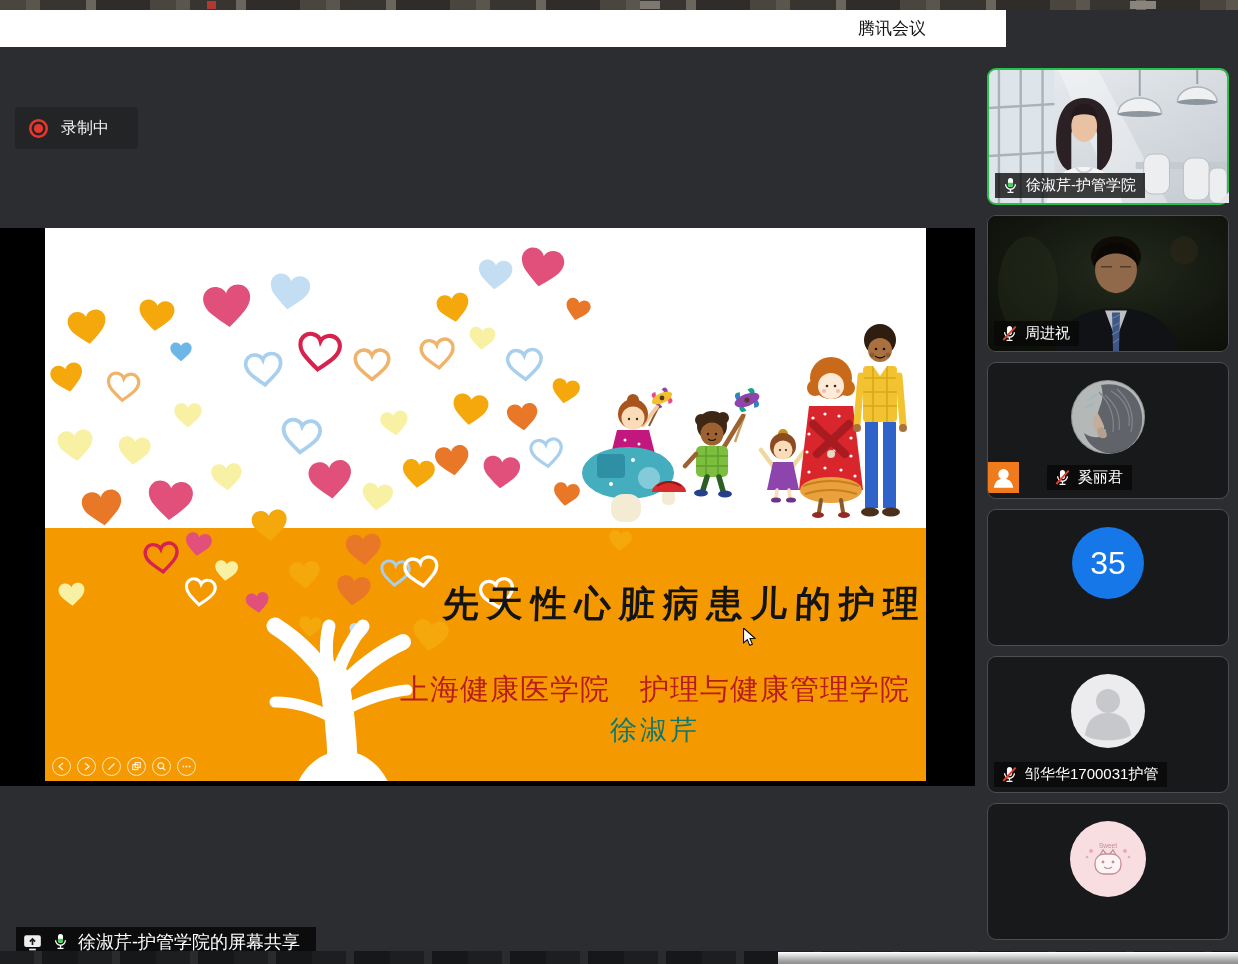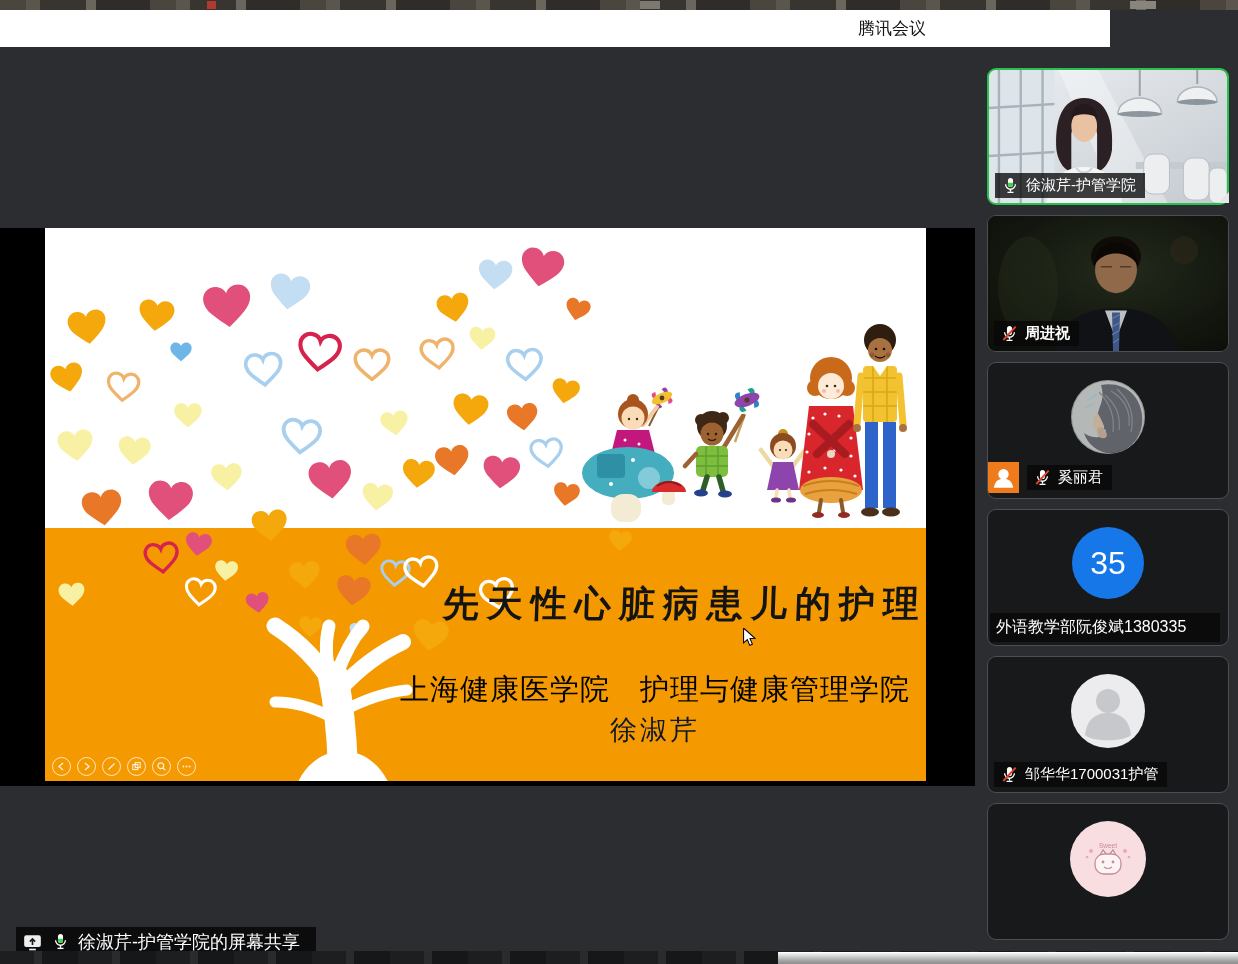--- a/index.html
+++ b/index.html
@@ -6,40 +6,40 @@
   #app{position:relative;width:1238px;height:964px;overflow:hidden;
        font-family:"Liberation Sans","DejaVu Sans",sans-serif;background:#2b2d30;}
 
   
   #tab-strip{position:absolute;left:0;top:0;width:1238px;height:10px;
     background:repeating-linear-gradient(90deg,#4a463f 0 26px,#5a554d 26px 40px,#383430 40px 86px,#6b665d 86px 96px,#2f2c29 96px 150px);
     filter:blur(.4px);}
   #tab-strip .speck{position:absolute;top:1px;height:8px;}
 
   
-  #title-bar{position:absolute;left:0;top:10px;width:1110px;height:37px;background:#ffffff;}
+  #title-bar{position:absolute;left:0;top:10px;width:1006px;height:37px;background:#ffffff;}
   #title-bar .title{position:absolute;left:858px;top:0;line-height:37px;font-size:17px;color:#151515;}
 
   
   #rec-badge{position:absolute;left:15px;top:107px;width:123px;height:42px;border-radius:4px;
     background:#222426;display:flex;align-items:center;gap:12px;padding-left:13px;box-sizing:border-box;}
   #rec-badge .txt{color:#f2f2f2;font-size:16px;}
 
   
   #stage{position:absolute;left:0;top:228px;width:975px;height:558px;background:#000;}
   #slide{position:absolute;left:45px;top:228px;width:881px;height:553px;background:#fff;overflow:hidden;}
   #slide .band{position:absolute;left:0;top:300px;width:881px;height:253px;background:#F49A00;}
   #slide svg.layer{position:absolute;left:0;top:0;}
   .slide-title{position:absolute;left:360px;top:352px;width:560px;text-align:center;
     font-size:36px;font-weight:900;letter-spacing:8px;color:#141414;
     font-family:"DejaVu Sans",sans-serif;transform:skewX(-2deg);}
   .slide-sub{position:absolute;left:300px;top:442px;width:620px;text-align:center;
-    font-size:29px;color:#000000;font-family:"Liberation Serif","DejaVu Serif",serif;letter-spacing:1px;}
+    font-size:29px;color:#b91c1c;font-family:"Liberation Serif","DejaVu Serif",serif;letter-spacing:1px;}
   .slide-author{position:absolute;left:300px;top:484px;width:620px;text-align:center;
-    font-size:27px;color:#0f172a;font-family:"Liberation Serif","DejaVu Serif",serif;letter-spacing:3px;}
+    font-size:27px;color:#0f766e;font-family:"Liberation Serif","DejaVu Serif",serif;letter-spacing:3px;}
   #slide-nav{position:absolute;left:7px;top:529px;display:flex;gap:6px;}
   #slide-nav .nv{width:19px;height:19px;border-radius:50%;border:1.4px solid rgba(255,255,255,.75);
     display:flex;align-items:center;justify-content:center;box-sizing:border-box;}
   #cursor{position:absolute;left:697px;top:400px;}
 
   
   #share-banner{position:absolute;left:16px;top:927px;height:29px;display:flex;align-items:center;gap:8px;
     background:#0c0c0c;padding:0 16px 0 6px;width:max-content;}
   #share-banner .txt{color:#fff;font-size:18px;}
 
@@ -54,21 +54,21 @@
     border:1px solid #4b4e52;box-sizing:border-box;overflow:hidden;}
   .tile.active{border:2px solid #27c24b;}
   .tile .media{position:absolute;inset:0;display:flex;justify-content:center;border-radius:30px;}
   .tile .media svg.full{width:100%;height:100%;}
   .tile .pad{padding-top:17px;}
   .avatar-num{width:72px;height:72px;border-radius:50%;display:flex;align-items:center;justify-content:center;
     font-size:32px;color:#fff;}
   .tile-label{position:absolute;left:6px;bottom:5px;display:flex;align-items:center;gap:6px;
     background:rgba(8,8,8,.78);padding:3px 9px 3px 6px;color:#fff;font-size:15px;max-width:225px;white-space:nowrap;}
   .tile-label.wide{left:2px;bottom:3px;right:8px;max-width:none;font-size:16px;padding:4px 6px;}
-  .label-row{position:absolute;left:0;bottom:5px;display:flex;align-items:center;}
+  .label-row{position:absolute;left:0;bottom:5px;display:flex;align-items:center;gap:20px;}
   .label-row .tile-label{position:static;margin-left:8px;}
   .badge{width:31px;height:31px;flex:0 0 31px;}
   .mic{display:flex;}
   .mic svg{width:19px;height:19px;}
   #resize-handle{position:absolute;left:1218px;top:192px;width:0;height:0;
     border-bottom:11px solid #e6e6e6;border-left:11px solid transparent;}
 </style>
 </head>
 <body>
 
@@ -77,20 +77,29 @@
   <div id="tab-strip">
     <span class="speck" style="left:207px;width:9px;background:#b03a30;"></span>
     <span class="speck" style="left:640px;width:20px;background:#7d7870;"></span>
     <span class="speck" style="left:1130px;width:26px;background:#8a857c;"></span>
   </div>
 
   <div id="title-bar">
     <span class="title">腾讯会议</span>
   </div>
 
+  <div id="rec-badge">
+    <span style="display:flex;">
+      <svg width="21" height="21" viewBox="0 0 21 21">
+        <circle cx="10.5" cy="10.5" r="8.2" fill="none" stroke="#e5372e" stroke-width="2.6"></circle>
+        <circle cx="10.5" cy="10.5" r="4.6" fill="#e5372e"></circle>
+      </svg>
+    </span>
+    <span class="txt">录制中</span>
+  </div>
 
   <div id="stage"></div>
 
   <div id="slide">
     <div class="band"></div>
 
     <svg id="hearts-svg" class="layer" width="881" height="553">
         <path d="M12 5.1 C10.9 2.2 6.8 1.2 4.4 3.4 C1.9 5.7 2.6 9.6 5.5 12.5 C7.6 14.6 10 16.6 12 18.2 C14 16.6 16.4 14.6 18.5 12.5 C21.4 9.6 22.1 5.7 19.6 3.4 C17.2 1.2 13.1 2.2 12 5.1 Z" transform="translate(18,78) scale(2.0833333333333335) rotate(-8,12,12)" fill="#F4A80B"></path>
         <path d="M12 5.1 C10.9 2.2 6.8 1.2 4.4 3.4 C1.9 5.7 2.6 9.6 5.5 12.5 C7.6 14.6 10 16.6 12 18.2 C14 16.6 16.4 14.6 18.5 12.5 C21.4 9.6 22.1 5.7 19.6 3.4 C17.2 1.2 13.1 2.2 12 5.1 Z" transform="translate(88,68) scale(1.9166666666666667) rotate(6,12,12)" fill="#F4A80B"></path>
         <path d="M12 5.1 C10.9 2.2 6.8 1.2 4.4 3.4 C1.9 5.7 2.6 9.6 5.5 12.5 C7.6 14.6 10 16.6 12 18.2 C14 16.6 16.4 14.6 18.5 12.5 C21.4 9.6 22.1 5.7 19.6 3.4 C17.2 1.2 13.1 2.2 12 5.1 Z" transform="translate(2,132) scale(1.75) rotate(-12,12,12)" fill="#F4A80B"></path>
@@ -414,21 +423,21 @@
     <rect x="8.8" y="2.5" width="6.4" height="11.5" rx="3.2" fill="#fff"></rect>
               <path d="M8.8 8.5 h6.4 v2.3 a3.2 3.2 0 0 1 -6.4 0 z" fill="#41d54b"></path>
     <path d="M5.8 10.5 a6.2 6.2 0 0 0 12.4 0" fill="none" stroke="#fff" stroke-width="1.7"></path>
     <line x1="12" y1="16.8" x2="12" y2="20" stroke="#fff" stroke-width="1.7"></line>
     <line x1="8.2" y1="20.7" x2="15.8" y2="20.7" stroke="#fff" stroke-width="1.7"></line>
             </svg>
           </span>
           <span>徐淑芹-护管学院</span>
         </span>
       </div>
-      <div class="tile" style="top: 215px; font-weight: bold;">
+      <div class="tile" style="top: 215px;">
         <div class="media">
           <svg class="full" viewBox="0 0 240 133" preserveAspectRatio="none">
     <defs>
               <radialGradient id="dg1" cx="0.55" cy="0.4" r="0.95">
                 <stop offset="0" stop-color="#2a3222"></stop>
                 <stop offset="0.55" stop-color="#161a11"></stop>
                 <stop offset="1" stop-color="#090b07"></stop>
               </radialGradient>
             </defs>
     <rect width="240" height="133" fill="url(#dg1)"></rect>
@@ -506,23 +515,20 @@
         </span>
       </div>
       <div class="tile" style="top: 509px;">
         <div class="media">
           <div class="pad">
     <div class="avatar-num" style="background:#1677e8">
               <span>35</span>
             </div>
           </div>
         </div>
-        <span class="tile-label wide">
-          <span>外语教学部阮俊斌1380335</span>
-        </span>
       </div>
       <div class="tile" style="top: 656px; padding-left: 14px;">
         <div class="media">
           <div class="pad"><svg width="74" height="74" viewBox="0 0 74 74">
     <circle cx="37" cy="37" r="37" fill="#ececee"></circle>
     <circle cx="37" cy="27" r="12" fill="#c7c8cb"></circle>
     <path d="M14 61 C16 44 26 39 37 39 C48 39 58 44 60 61 C53 68 21 68 14 61 Z" fill="#c7c8cb"></path>
             </svg></div>
         </div>
         <span class="tile-label">

